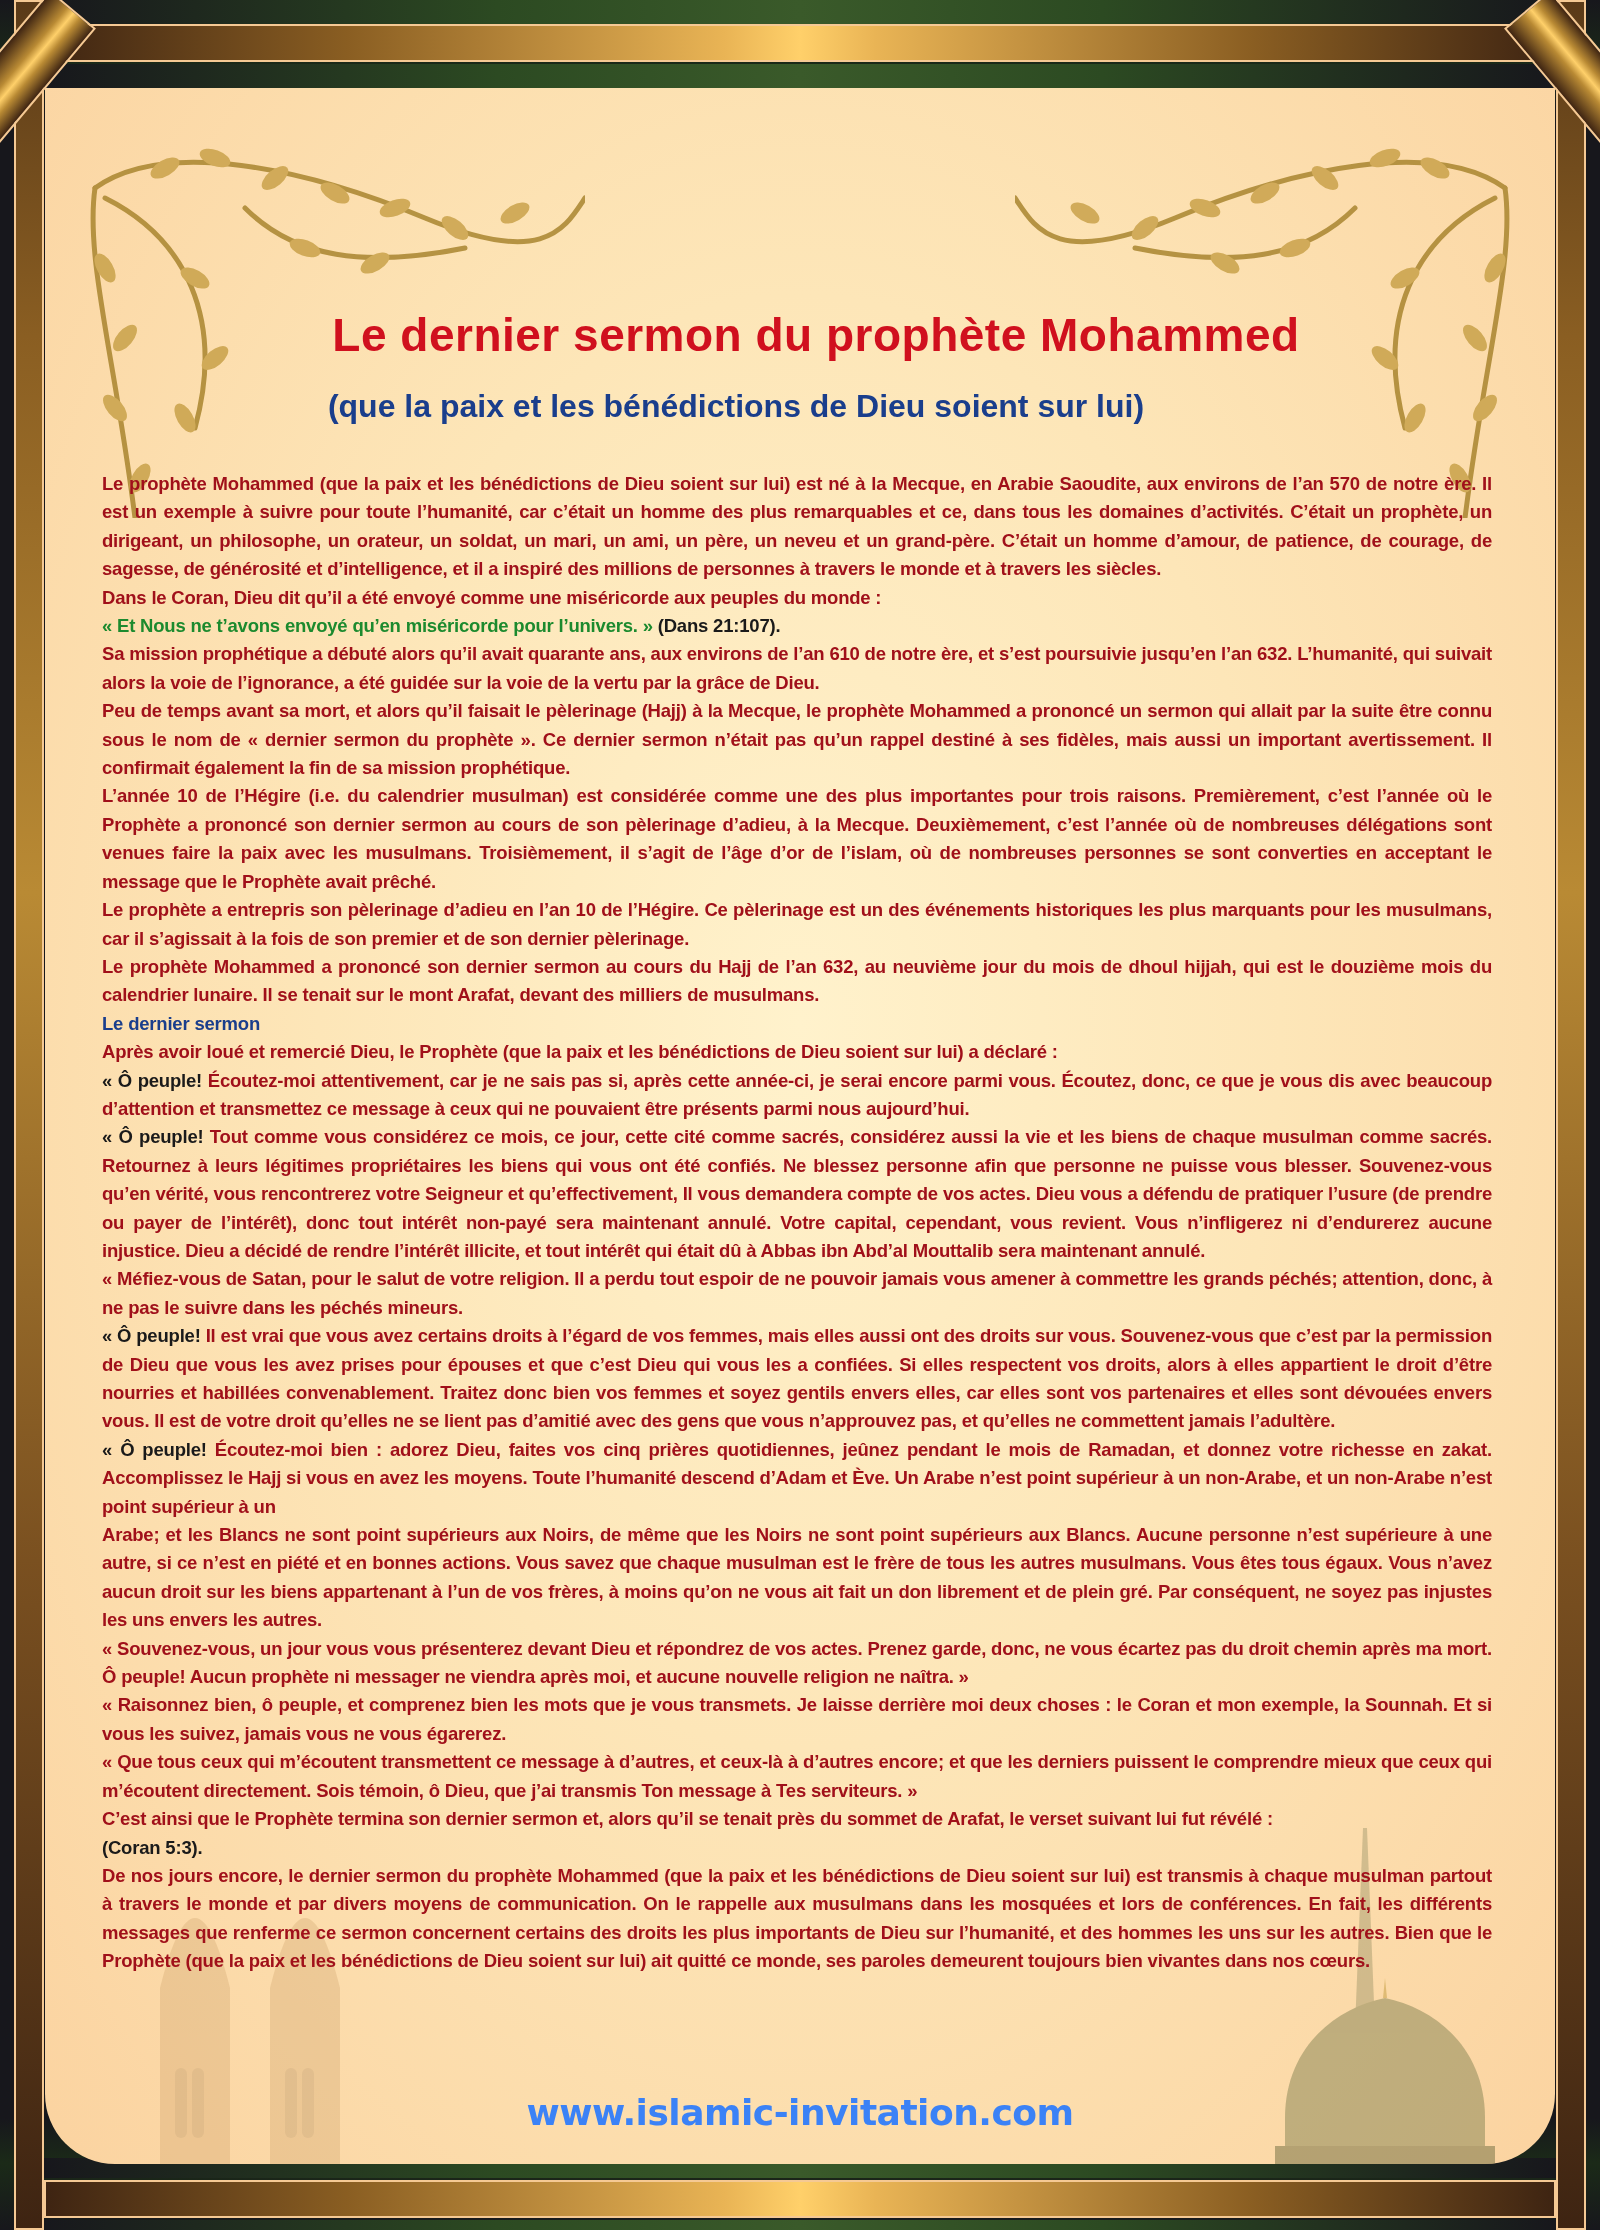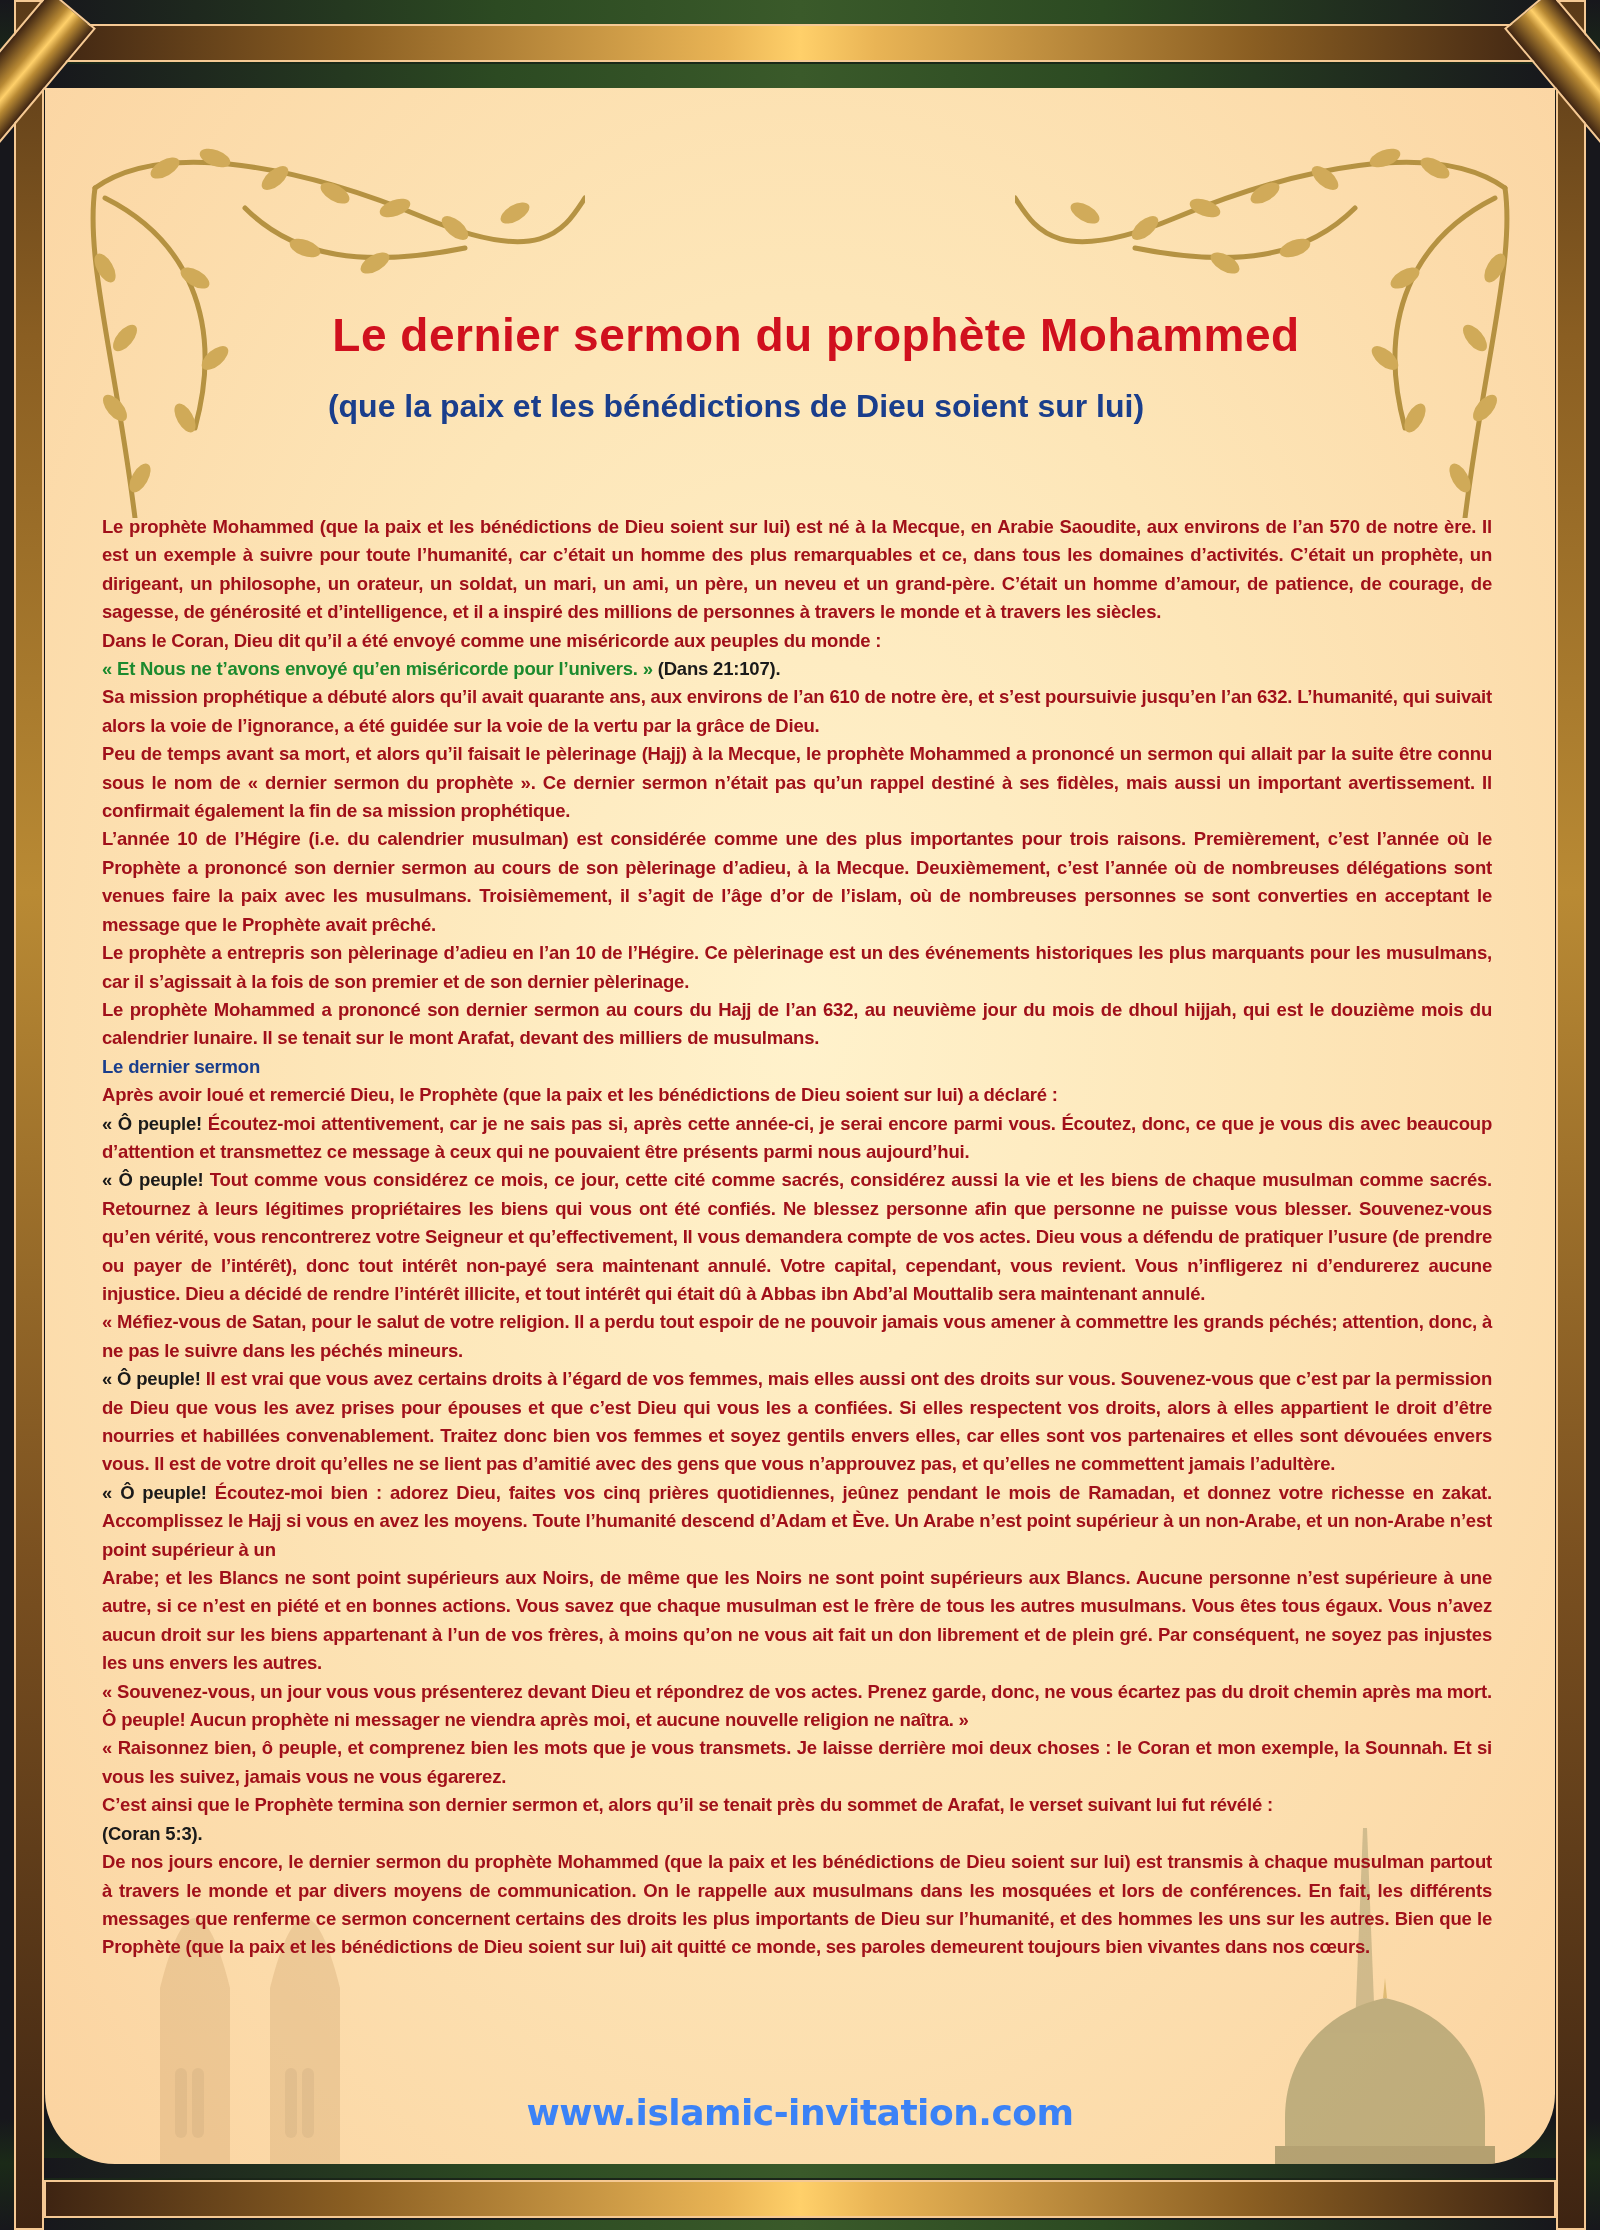--- a/index.html
+++ b/index.html
@@ -58,21 +58,21 @@
     position: absolute; top: 308px; left: 16px; width: 1600px; text-align: center;
     color: #d0101e; font-size: 46px; font-weight: bold; letter-spacing: 0.5px;
   }
   .subtitle {
     position: absolute; top: 388px; left: 0; width: 1472px; text-align: center;
     color: #1a3e8c; font-size: 32px; font-weight: bold;
   }
   .body {
     position: absolute; left: 102px; top: 470px; width: 1390px;
     font-size: 18.5px; line-height: 28.4px; color: #a0101a; font-weight: bold;
-    text-align: justify; letter-spacing: -0.2px; margin-top: 43px;
+    text-align: justify; letter-spacing: -0.2px;
   }
   .body p { margin: 0; }
   .q { color: #1c8a2e; }
   .ref { color: #1a1a1a; }
   .hd { color: #1a3e8c; }
   .op { color: #1a1a1a; }
   .footer {
     position: absolute; top: 2092px; left: 0; width: 1600px; text-align: center;
     color: #3b82f6; font-size: 36px; font-weight: bold; font-family: "DejaVu Sans", sans-serif;
     letter-spacing: -0.5px;
@@ -181,18 +181,19 @@
   <p class="hd">Le dernier sermon</p>
   <p>Après avoir loué et remercié Dieu, le Prophète (que la paix et les bénédictions de Dieu soient sur lui) a déclaré :</p>
   <p><span class="op">« Ô peuple! </span><span>Écoutez-moi attentivement, car je ne sais pas si, après cette année-ci, je serai encore parmi vous. Écoutez, donc, ce que je vous dis avec beaucoup d’attention et transmettez ce message à ceux qui ne pouvaient être présents parmi nous aujourd’hui.</span></p>
   <p><span class="op">« Ô peuple! </span><span>Tout comme vous considérez ce mois, ce jour, cette cité comme sacrés, considérez aussi la vie et les biens de chaque musulman comme sacrés. Retournez à leurs légitimes propriétaires les biens qui vous ont été confiés. Ne blessez personne afin que personne ne puisse vous blesser. Souvenez-vous qu’en vérité, vous rencontrerez votre Seigneur et qu’effectivement, Il vous demandera compte de vos actes. Dieu vous a défendu de pratiquer l’usure (de prendre ou payer de l’intérêt), donc tout intérêt non-payé sera maintenant annulé. Votre capital, cependant, vous revient. Vous n’infligerez ni d’endurerez aucune injustice. Dieu a décidé de rendre l’intérêt illicite, et tout intérêt qui était dû à Abbas ibn Abd’al Mouttalib sera maintenant annulé.</span></p>
   <p>« Méfiez-vous de Satan, pour le salut de votre religion. Il a perdu tout espoir de ne pouvoir jamais vous amener à commettre les grands péchés; attention, donc, à ne pas le suivre dans les péchés mineurs.</p>
   <p><span class="op">« Ô peuple! </span><span>Il est vrai que vous avez certains droits à l’égard de vos femmes, mais elles aussi ont des droits sur vous. Souvenez-vous que c’est par la permission de Dieu que vous les avez prises pour épouses et que c’est Dieu qui vous les a confiées. Si elles respectent vos droits, alors à elles appartient le droit d’être nourries et habillées convenablement. Traitez donc bien vos femmes et soyez gentils envers elles, car elles sont vos partenaires et elles sont dévouées envers vous. Il est de votre droit qu’elles ne se lient pas d’amitié avec des gens que vous n’approuvez pas, et qu’elles ne commettent jamais l’adultère.</span></p>
   <p><span class="op">« Ô peuple! </span><span>Écoutez-moi bien : adorez Dieu, faites vos cinq prières quotidiennes, jeûnez pendant le mois de Ramadan, et donnez votre richesse en zakat. Accomplissez le Hajj si vous en avez les moyens. Toute l’humanité descend d’Adam et Ève. Un Arabe n’est point supérieur à un non-Arabe, et un non-Arabe n’est point supérieur à un</span></p>
   <p>Arabe; et les Blancs ne sont point supérieurs aux Noirs, de même que les Noirs ne sont point supérieurs aux Blancs. Aucune personne n’est supérieure à une autre, si ce n’est en piété et en bonnes actions. Vous savez que chaque musulman est le frère de tous les autres musulmans. Vous êtes tous égaux. Vous n’avez aucun droit sur les biens appartenant à l’un de vos frères, à moins qu’on ne vous ait fait un don librement et de plein gré. Par conséquent, ne soyez pas injustes les uns envers les autres.</p>
   <p>« Souvenez-vous, un jour vous vous présenterez devant Dieu et répondrez de vos actes. Prenez garde, donc, ne vous écartez pas du droit chemin après ma mort. Ô peuple! Aucun prophète ni messager ne viendra après moi, et aucune nouvelle religion ne naîtra. »</p>
   <p>« Raisonnez bien, ô peuple, et comprenez bien les mots que je vous transmets. Je laisse derrière moi deux choses : le Coran et mon exemple, la Sounnah. Et si vous les suivez, jamais vous ne vous égarerez.</p>
+  <p>« Que tous ceux qui m’écoutent transmettent ce message à d’autres, et ceux-là à d’autres encore; et que les derniers puissent le comprendre mieux que ceux qui m’écoutent directement. Sois témoin, ô Dieu, que j’ai transmis Ton message à Tes serviteurs. »</p>
   <p>C’est ainsi que le Prophète termina son dernier sermon et, alors qu’il se tenait près du sommet de Arafat, le verset suivant lui fut révélé :</p>
   <p class="ref">(Coran 5:3).</p>
   <p>De nos jours encore, le dernier sermon du prophète Mohammed (que la paix et les bénédictions de Dieu soient sur lui) est transmis à chaque musulman partout à travers le monde et par divers moyens de communication. On le rappelle aux musulmans dans les mosquées et lors de conférences. En fait, les différents messages que renferme ce sermon concernent certains des droits les plus importants de Dieu sur l’humanité, et des hommes les uns sur les autres. Bien que le Prophète (que la paix et les bénédictions de Dieu soient sur lui) ait quitté ce monde, ses paroles demeurent toujours bien vivantes dans nos cœurs.</p>
 </div>
 
 <div class="footer">www.islamic-invitation.com</div>
 
 </body></html>

